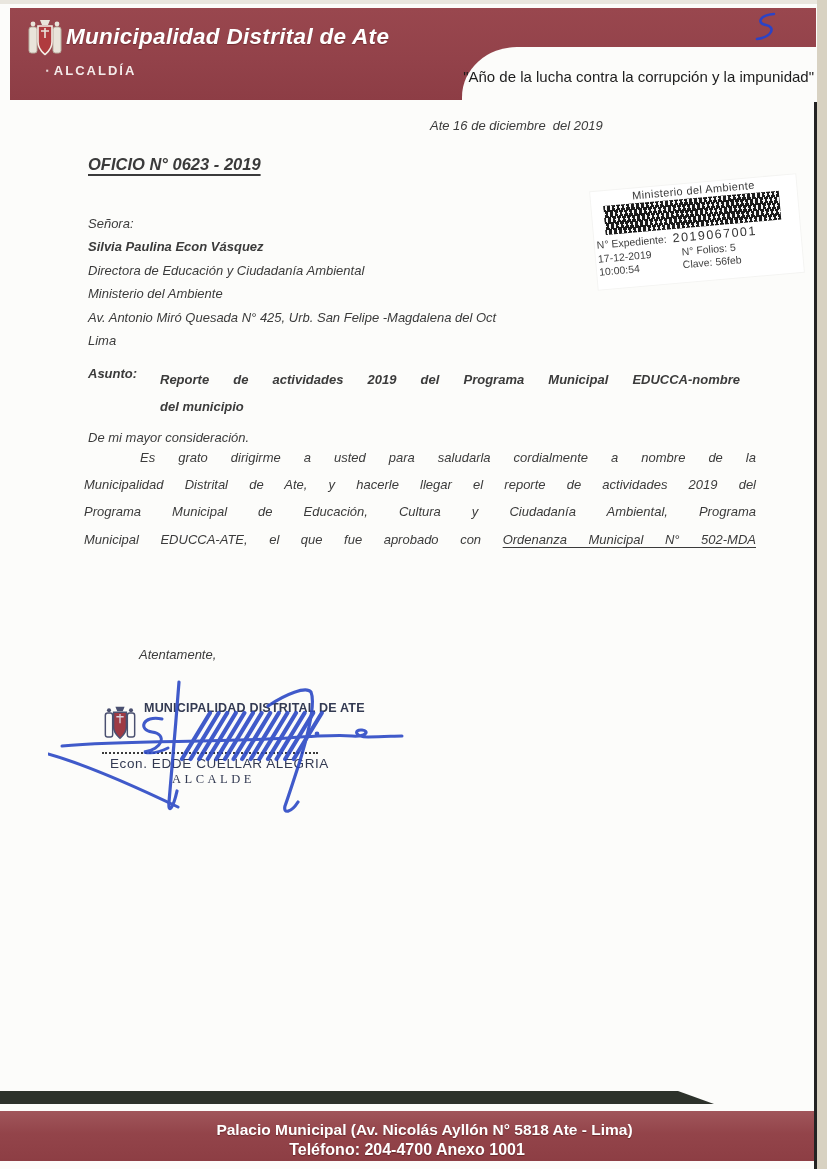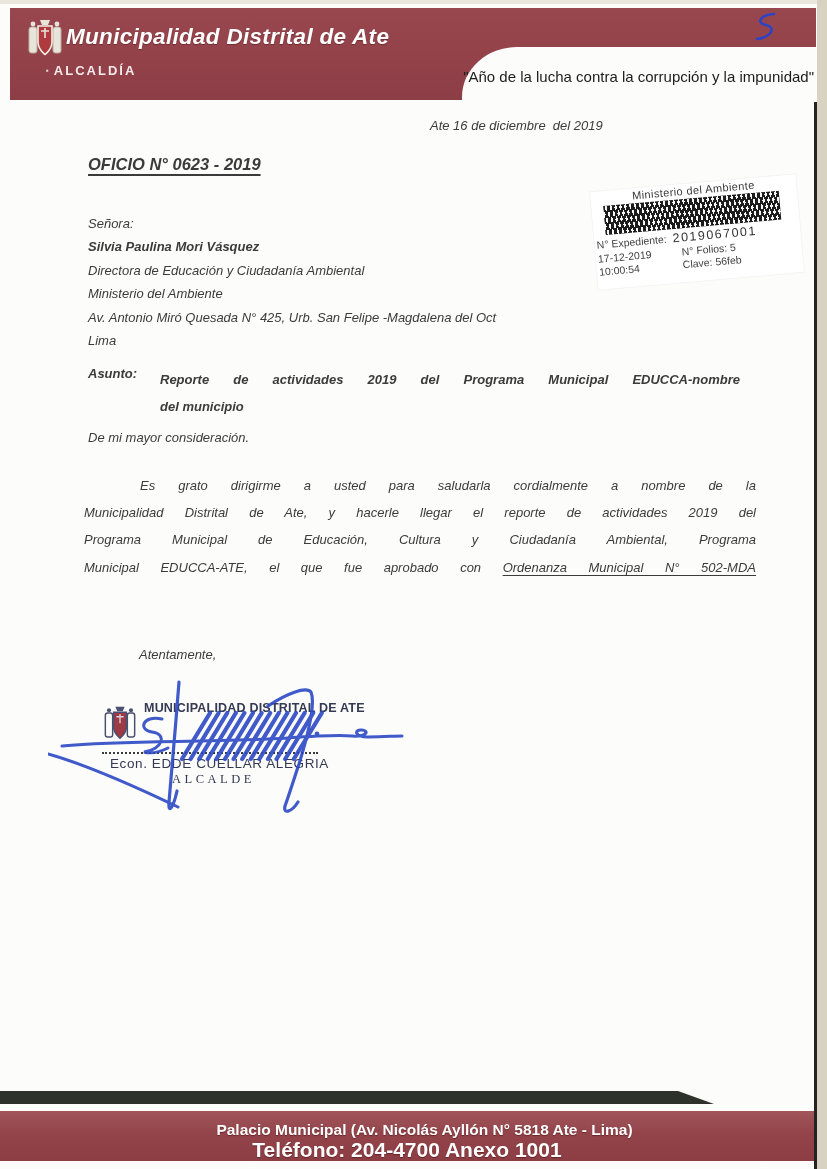--- a/index.html
+++ b/index.html
@@ -26,21 +26,21 @@
   .doc{position:absolute;color:#3b3b3b;font-style:italic;font-size:13px;}
   .date-line{left:430px;top:118px;white-space:pre;}
   .ref-number{left:88px;top:155px;font-weight:bold;text-decoration:underline;
               text-underline-offset:4px;text-decoration-thickness:1.5px;font-size:16.5px;}
   .recipient{left:88px;top:212px;line-height:23.4px;white-space:nowrap;}
   .recipient .rname{font-weight:bold;}
   .subject-label{left:88px;top:366px;font-weight:bold;}
   .subject-text{left:160px;top:366px;width:580px;font-weight:bold;line-height:27px;}
   .greeting{left:88px;top:430px;}
   .para{width:672px;line-height:27.2px;}
-  .p1{left:84px;top:472px;font-style:italic;}
+  .p1{left:84px;top:444px;font-style:italic;}
   .p2{left:84px;top:586px;}
   .jl{text-align:justify;text-align-last:justify;}
   .jl-last{text-align:left;text-align-last:left;}
   .indent{padding-left:56px;}
   .uline{text-decoration:underline;text-underline-offset:3px;}
   .closing{left:139px;top:647px;}
   
   .stamp{position:absolute;left:594px;top:183px;width:206px;height:98px;background:#ffffff;
          transform:rotate(-5deg);box-shadow:0 0 0 1px rgba(0,0,0,.03);color:#3f3f3f;
          font-size:10.5px;z-index:6;}
@@ -66,21 +66,21 @@
   .signer-title{position:absolute;left:172px;top:772px;font-size:12.5px;letter-spacing:3.5px;
       font-family:"Liberation Serif",serif;z-index:3;}
   
   .footer-dark{position:absolute;left:0;top:1091px;width:714px;height:13px;background:#2d322b;
       clip-path:polygon(0 0,678px 0,714px 100%,0 100%);}
   .footer-band{position:absolute;left:0;top:1111px;width:814px;height:50px;
       background:linear-gradient(180deg,#a0565b 0%,#93444a 45%,#8d3e44 100%);
       color:#ffffff;text-align:center;font-weight:bold;}
   .footer-band .fl1{margin-top:9px;font-size:15.5px;line-height:20px;
       text-shadow:0 1px 1px rgba(60,10,10,.5);padding-left:35px;}
-  .footer-band .fl2{font-size:21px;line-height:20px;text-shadow:0 1px 1px rgba(60,10,10,.5);}
+  .footer-band .fl2{font-size:16px;line-height:20px;text-shadow:0 1px 1px rgba(60,10,10,.5);}
 </style>
 </head>
 <body>
 
 <div class="page">
 
   <div class="scan-edge-top"></div>
   <div class="scan-margin-right"></div>
   <div class="scan-border-line"></div>
 
@@ -123,21 +123,21 @@
         <div><span>N° Folios:</span>
              <span>5</span></div>
         <div><span>Clave:</span>
              <span>56feb</span></div>
       </div>
     </div>
   </div>
 
   <div class="doc recipient">
     <div>Señora:</div>
-    <div class="rname">Silvia Paulina Mori Vásquez</div>
+    <div class="rname">Silvia Paulina Econ Vásquez</div>
     <div>Directora de Educación y Ciudadanía Ambiental</div>
     <div>Ministerio del Ambiente</div>
     <div>Av. Antonio Miró Quesada N° 425, Urb. San Felipe -Magdalena del Oct</div>
     <div>Lima</div>
   </div>
 
   <div class="doc subject-label">Asunto:</div>
   <div class="doc subject-text">
     <div class="jl">Reporte de actividades 2019 del Programa Municipal EDUCCA-nombre</div>
     <div class="jl-last">del municipio</div>

